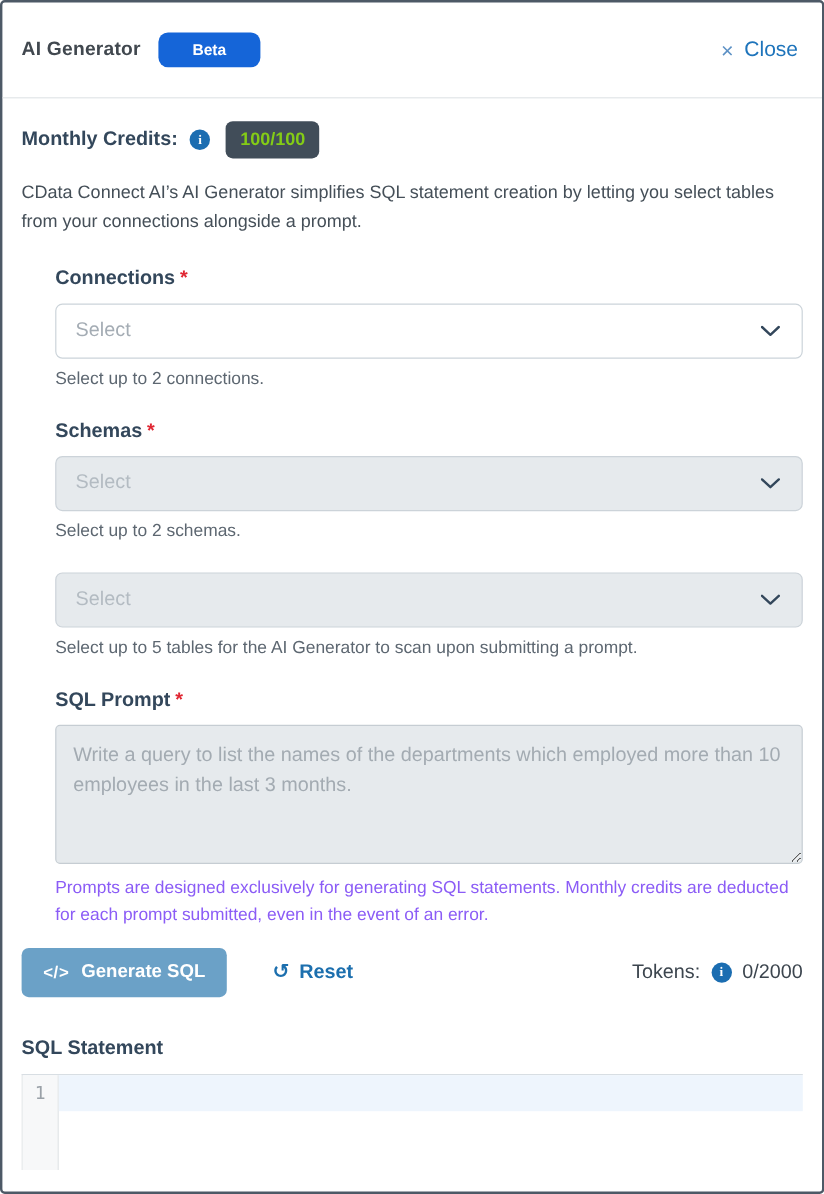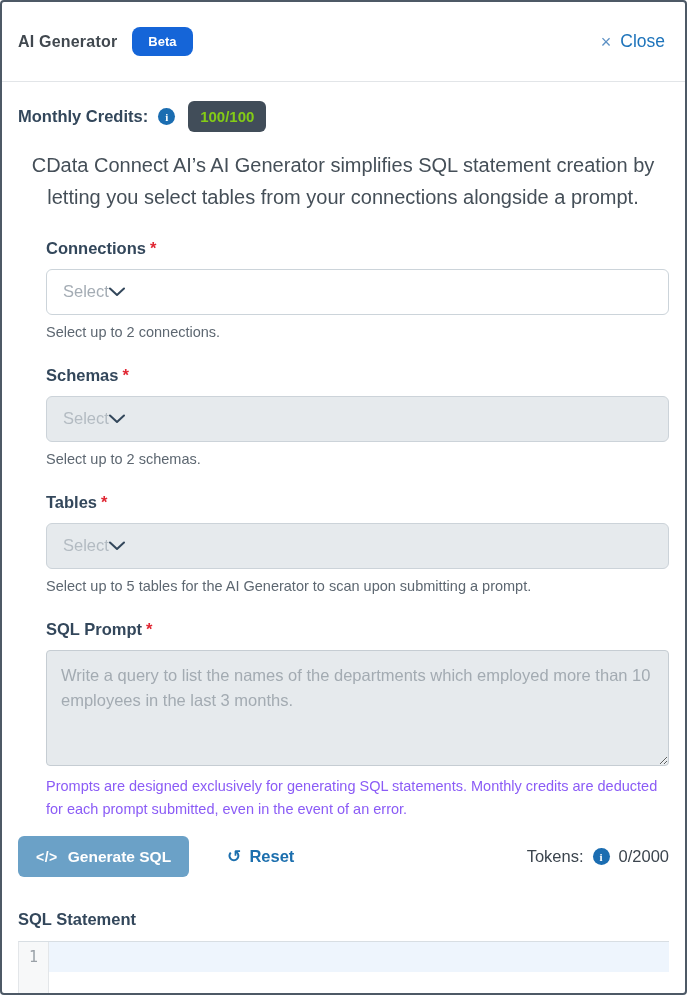--- a/index.html
+++ b/index.html
@@ -18,21 +18,21 @@
   .header {
     display: flex; align-items: center;
     padding: 25px 20px 25px 16px;
     border-bottom: 1px solid #e2e5e8;
   }
   .title { font-size: 16px; font-weight: bold; color: #41484f; letter-spacing: 0.2px; }
   .beta-badge {
     margin-left: 15px;
     background: #1565d8; color: #fff;
     font-size: 13px; font-weight: bold;
-    padding: 8px 16px; border-radius: 8px;
+    padding: 8px 28px; border-radius: 8px;
     line-height: 1;
   }
   .close-btn {
     margin-left: auto;
     display: flex; align-items: center; gap: 9px;
     color: #1e74bb; font-size: 17.5px;
     background: none; border: none; cursor: pointer;
     font-family: "Liberation Sans", sans-serif;
   }
   .close-x { color: #5d91c5; font-size: 18px; line-height: 1; }
@@ -50,31 +50,31 @@
     font-family: "Liberation Serif", serif;
     margin-left: 10px; flex: none;
   }
   .credits-badge {
     margin-left: 13px;
     background: #414d59; color: #84cc16;
     font-size: 15px; font-weight: bold;
     padding: 8px 12px; border-radius: 6px; line-height: 1;
   }
 
-  .description { color: #454f58; font-size: 20px; line-height: 1.62; margin-bottom: 25px; max-width: 650px; text-align: center; }
+  .description { color: #454f58; font-size: 15px; line-height: 1.62; margin-bottom: 25px; max-width: 650px; }
 
   .group { margin-bottom: 26px; margin-left: 28px; }
   .group-label { color: #33475b; font-weight: bold; font-size: 16.5px; margin-bottom: 11px; }
   .req { color: #e02733; margin-left: 4px; }
 
   .select {
     height: 46px;
     border: 1px solid #ccd4da; border-radius: 6px;
     background: #fff;
-    display: flex; align-items: center; 
+    display: flex; align-items: center; justify-content: space-between;
     padding: 0 18px 0 16px;
     cursor: pointer;
   }
   .select.disabled { background: #e6eaed; border-color: #ccd3d9; }
   .select-placeholder { color: #a4acb4; font-size: 16.5px; }
   .select.disabled .select-placeholder { color: #b3bbc2; }
   .chevron { display: flex; align-items: center; color: #33475b; }
 
   .helper { color: #5d6771; font-size: 14.5px; margin-top: 9px; }
 
@@ -183,23 +183,20 @@
         <span class="chevron">
           <svg width="16" height="10" viewBox="0 0 16 10">
               <path d="M1 1.5 L8 8 L15 1.5" fill="none" stroke="currentColor" stroke-width="2" stroke-linecap="round" stroke-linejoin="round"></path>
             </svg>
         </span>
       </div>
       <div class="helper">Select up to 2 schemas.</div>
     </div>
 
     <div class="group">
-      <div class="group-label">
-        <span>Tables</span><span class="req">*</span>
-      </div>
       <div class="select disabled">
         <span class="select-placeholder">Select</span>
         <span class="chevron">
           <svg width="16" height="10" viewBox="0 0 16 10">
               <path d="M1 1.5 L8 8 L15 1.5" fill="none" stroke="currentColor" stroke-width="2" stroke-linecap="round" stroke-linejoin="round"></path>
             </svg>
         </span>
       </div>
       <div class="helper">Select up to 5 tables for the AI Generator to scan upon submitting a prompt.</div>
     </div>

